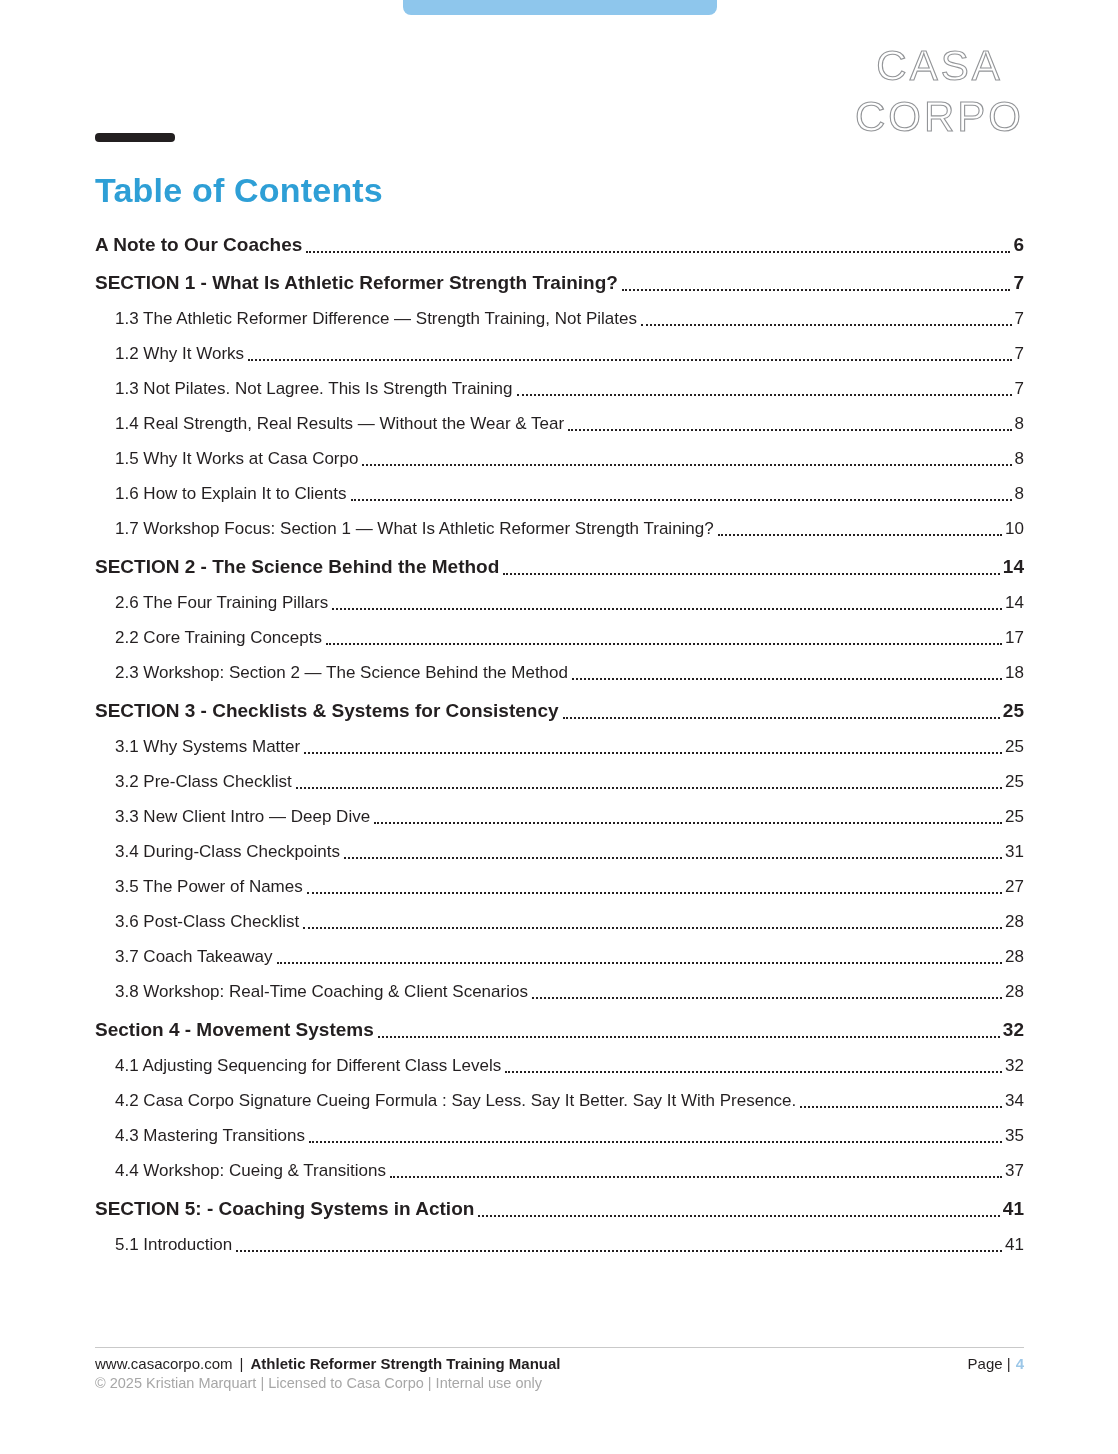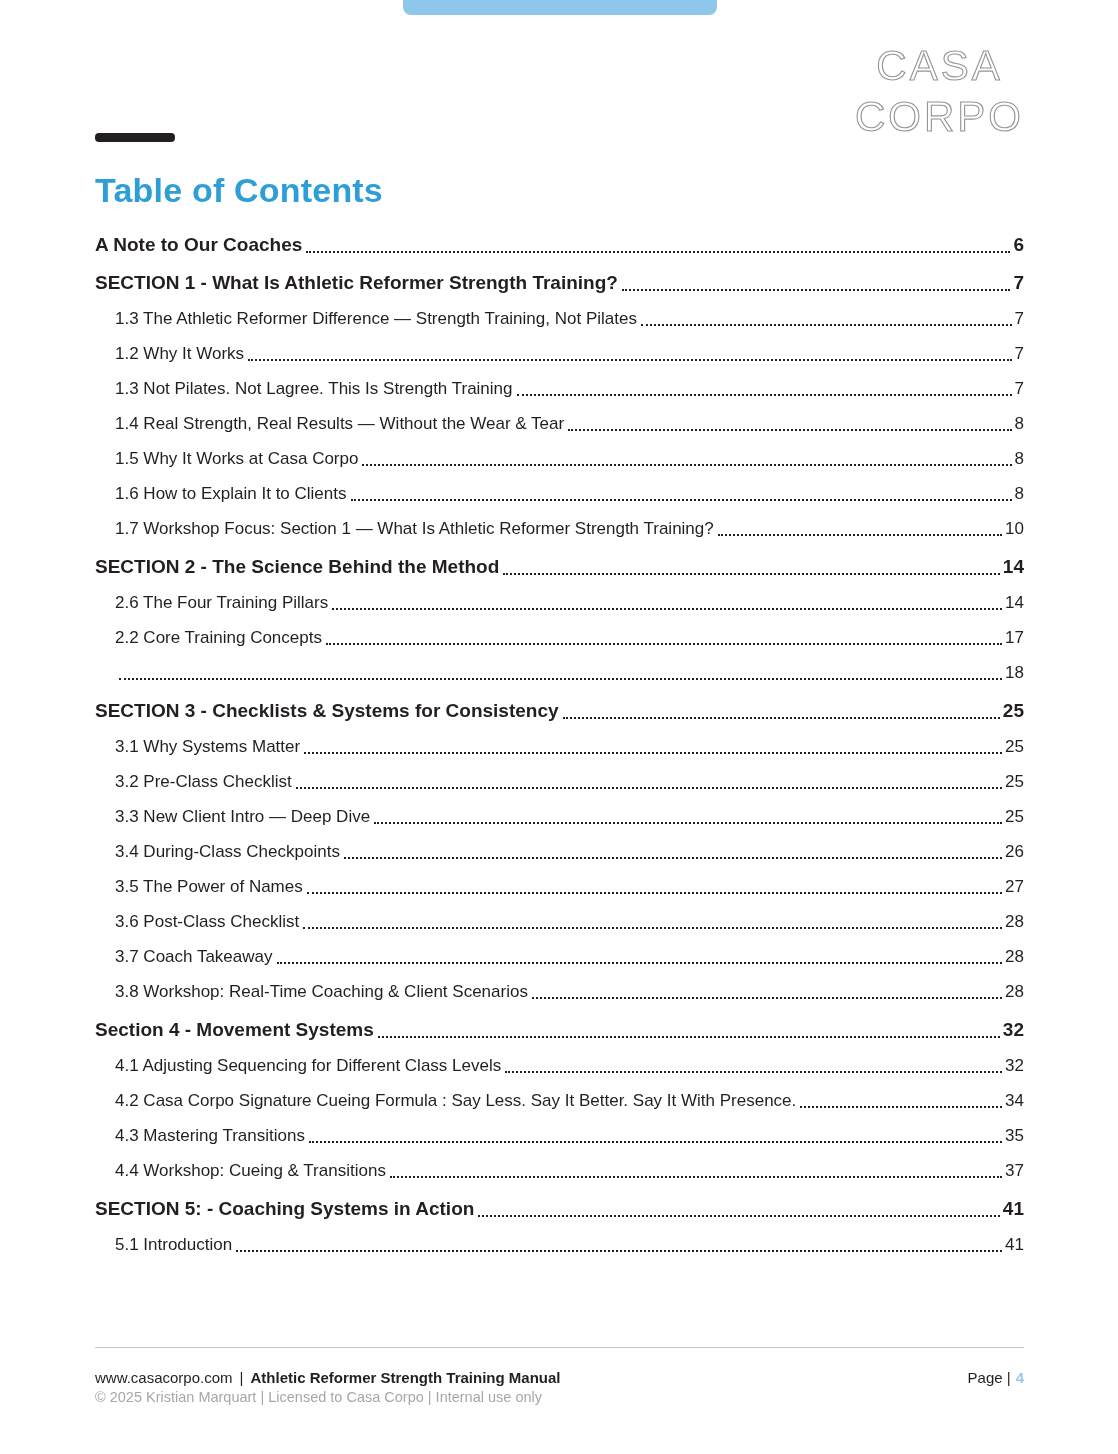--- a/index.html
+++ b/index.html
@@ -67,21 +67,21 @@
     flex:1;
     border-bottom:2px dotted var(--text-dark);
     margin:0 3px 4px 4px;
     min-width:12px;
   }
   .toc-row.section .toc-leader { border-bottom-width:2.6px; margin-bottom:3px; }
   .toc-page { white-space:nowrap; }
   .footer {
     position:absolute; left:95px; right:94px; top:1347px;
     border-top:1px solid var(--divider);
-    padding-top:21px;
+    padding-top:7px;
   }
   .footer-line1 {
     display:flex; justify-content:space-between; align-items:baseline;
     font-size:15px;
   }
   .footer-manual { font-weight:700; }
   .footer-sep { margin:0 7px; }
   .footer-page-num { color:var(--pagenum-blue); font-weight:700; margin-left:5px; }
   .footer-line2 {
     margin-top:3px;
@@ -169,20 +169,21 @@
     <span class="toc-page">14</span>
   </div>
 
   <div class="toc-row sub">
     <span class="toc-label">2.2 Core Training Concepts</span>
     <span class="toc-leader"></span>
     <span class="toc-page">17</span>
   </div>
 
   <div class="toc-row sub">
+    <span class="toc-label">2.3 Workshop: Section 2 — The Science Behind the Method</span>
     <span class="toc-leader"></span>
     <span class="toc-page">18</span>
   </div>
 
   <div class="toc-row section">
     <span class="toc-label">SECTION 3 - Checklists &amp; Systems for Consistency</span>
     <span class="toc-leader"></span>
     <span class="toc-page">25</span>
   </div>
 
@@ -200,21 +201,21 @@
 
   <div class="toc-row sub">
     <span class="toc-label">3.3 New Client Intro — Deep Dive</span>
     <span class="toc-leader"></span>
     <span class="toc-page">25</span>
   </div>
 
   <div class="toc-row sub">
     <span class="toc-label">3.4 During-Class Checkpoints</span>
     <span class="toc-leader"></span>
-    <span class="toc-page">26</span>
+    <span class="toc-page">31</span>
   </div>
 
   <div class="toc-row sub">
     <span class="toc-label">3.5 The Power of Names</span>
     <span class="toc-leader"></span>
     <span class="toc-page">27</span>
   </div>
 
   <div class="toc-row sub">
     <span class="toc-label">3.6 Post-Class Checklist</span>

